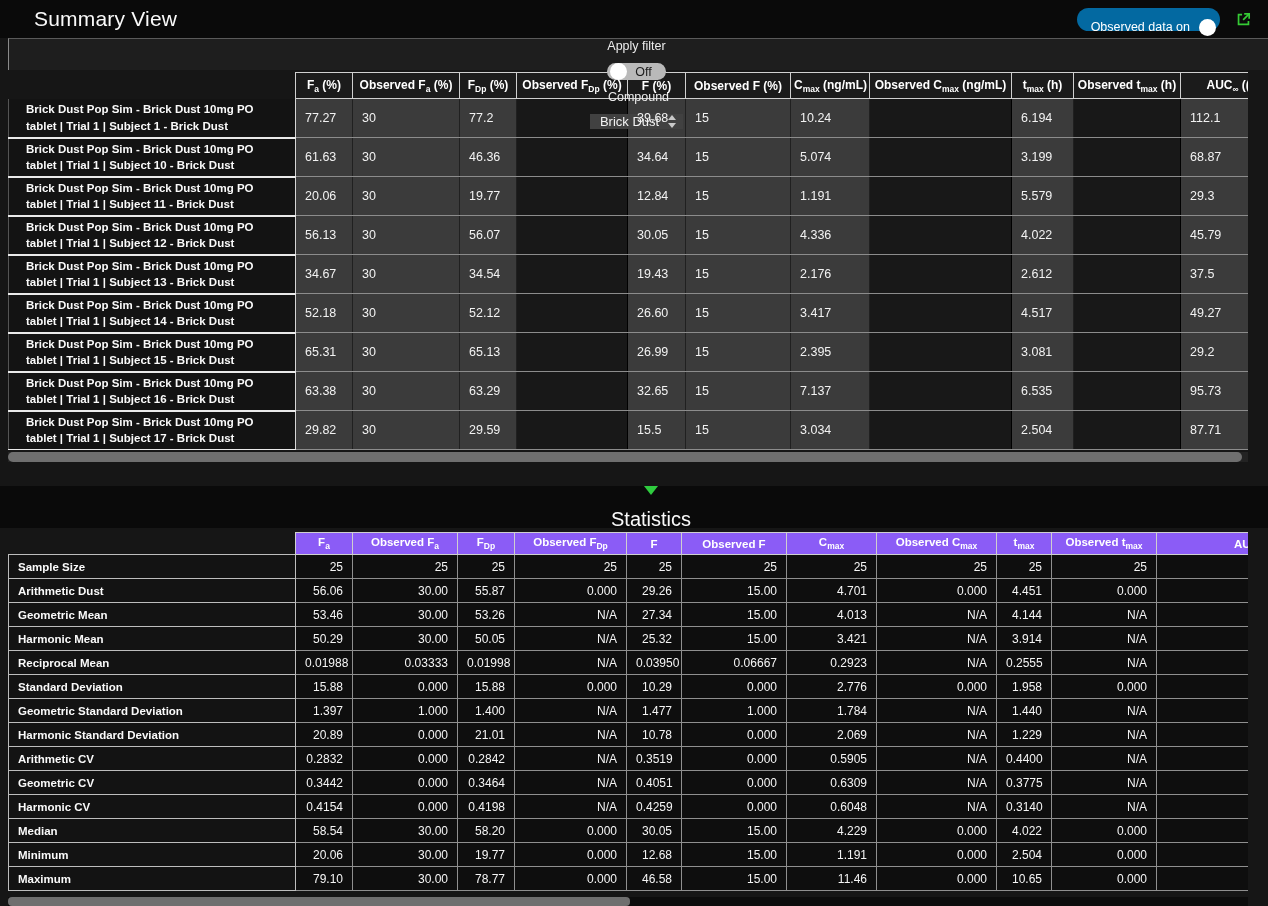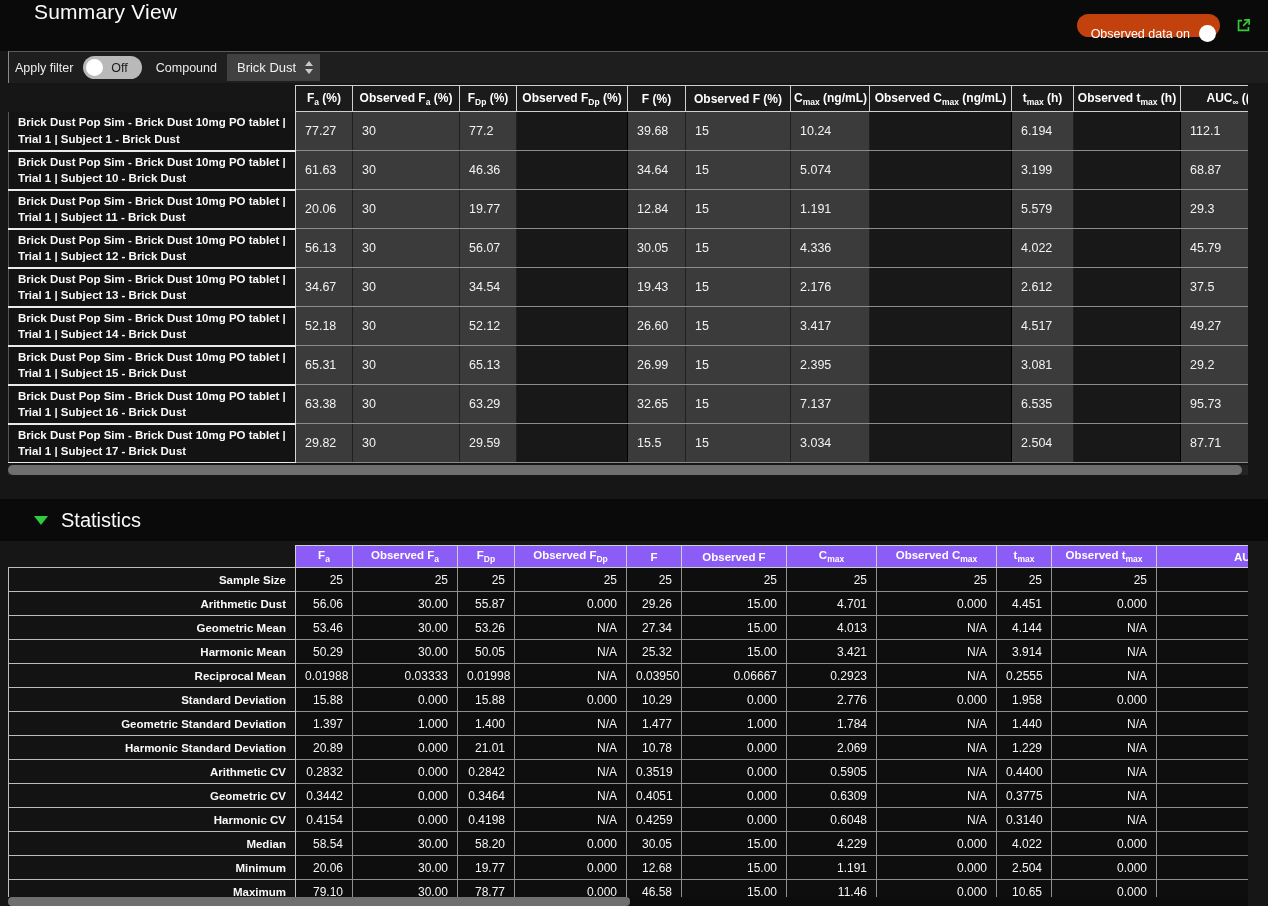--- a/index.html
+++ b/index.html
@@ -1,32 +1,32 @@
 <!DOCTYPE html>
 <html><head>
 <meta charset="utf-8">
 <style>
   *{margin:0;padding:0;box-sizing:border-box;}
   html,body{width:1268px;height:906px;overflow:hidden;background:#161616;
     font-family:"Liberation Sans",sans-serif;color:#fff;}
 
   
-  .titlebar{height:51px;background:#0a0a0a;display:flex;
+  .titlebar{height:38px;background:#0a0a0a;display:flex;align-items:center;
     padding:0 16px 0 34px;gap:40px;}
   .titlebar h1{font-size:21px;font-weight:400;letter-spacing:.2px;color:#fafafa;}
   .tb-right{margin-left:auto;display:flex;align-items:center;gap:15px;}
-  .pill-green{display:flex;align-items:center;background:#c2410c;border-radius:13px;
+  .pill-green{display:flex;align-items:center;background:#0369a1;border-radius:13px;
     height:23px;padding:16px 4px 0 14px;gap:9px;cursor:pointer;}
   .pill-green .pl{font-size:12.5px;color:#fff;}
   .knob{width:17px;height:17px;border-radius:50%;background:#fff;}
 
   
   .filterbar{height:32px;background:#1e1e1e;border-top:1px solid #5a5a5a;
     border-left:1px solid #8a8a8a;margin-left:8px;display:flex;align-items:center;
-    gap:10px;padding:0 10px 0 6px;}
+    gap:10px;padding:0 10px 0 6px;flex-direction:column;}
   .lbl{font-size:12.5px;color:#ececec;}
   .pill-gray{display:flex;align-items:center;background:#b9b9b9;border-radius:13px;
     height:23px;padding:0 14px 0 3px;gap:8px;cursor:pointer;}
   .pill-gray .pl{font-size:12.5px;color:#1c1c1c;}
   .compound-lbl{margin-left:4px;}
   .select{display:flex;align-items:center;gap:9px;background:#414141;height:27px;
     padding:0 7px 0 10px;font-size:13px;color:#f2f2f2;cursor:pointer;}
   .spinner{display:flex;flex-direction:column;gap:3px;}
   .spinner i{display:block;width:0;height:0;border-left:4px solid transparent;
     border-right:4px solid transparent;}
@@ -40,44 +40,44 @@
   th.corner{background:transparent;border:none;}
 
   
   #summary-viewport{height:378px;margin-top:2px;}
   #summary-table{width:1282px;}
   #summary-table th.col-h{background:#1b1b1b;border:1px solid #cfcfcf;font-size:12px;
     font-weight:bold;height:26px;text-align:center;padding:0 3px;white-space:nowrap;
     overflow:hidden;color:#fff;}
   #summary-table th.rowlabel{background:#131313;border-right:1px solid #d6d6d6;
     border-bottom:2px solid #eaeaea;border-left:1px solid #555;font-size:11.5px;
-    font-weight:bold;text-align:left;padding:2px 9px;line-height:1.4;color:#fafafa;}
+    font-weight:bold;text-align:left;padding:2px 17px;line-height:1.4;color:#fafafa;}
   #summary-table td{background:#3b3b3b;border-right:1px solid #202020;
     border-bottom:1px solid #8c8c8c;font-size:12.5px;padding:0 9px;height:39px;
     text-align:left;color:#f2f2f2;white-space:nowrap;overflow:hidden;}
   #summary-table td.empty{background:#181818;border-right:1px solid #000;}
 
   
   .hscroll-mid{margin:2px 0 0 8px;width:1240px;height:10px;background:#232323;}
   .hscroll-mid .thumb{height:10px;width:1234px;background:#6f6f6f;border-radius:5px;}
 
   
   #stats-section{margin-top:24px;}
   .stats-bar{height:42px;background:#0a0a0a;display:flex;align-items:center;gap:13px;
-    padding-left:34px;cursor:pointer;}
+    padding-left:34px;cursor:pointer;flex-direction:column;}
   .tri-down{width:0;height:0;border-left:7px solid transparent;
     border-right:7px solid transparent;border-top:9px solid #2fcc3f;}
   .stats-bar h2{font-size:20px;font-weight:400;color:#fafafa;}
   #stats-viewport{margin-top:4px;}
   #statistics-table{width:1328px;}
   #statistics-table th.col-h{background:#8b5cf6;border:1px solid #cfcfcf;
     font-size:11.5px;font-weight:bold;height:22px;text-align:center;white-space:nowrap;
     overflow:hidden;color:#fff;}
   #statistics-table th.rowlabel{background:#131313;border:1px solid #bdbdbd;
-    font-size:11.5px;font-weight:bold;text-align:right;padding:0 9px;height:24px;
+    font-size:11.5px;font-weight:bold;text-align:left;padding:0 9px;height:24px;
     color:#fafafa;}
   #statistics-table td{background:#0e0e0e;border:1px solid #8f8f8f;font-size:12px;
     text-align:right;padding:0 9px;color:#f5f5f5;white-space:nowrap;overflow:hidden;}
 
   
   .hscroll-bottom{position:fixed;left:8px;bottom:0;width:1240px;height:9px;
     background:#0c0c0c;}
   .hscroll-bottom .thumb{height:9px;width:622px;background:#6f6f6f;border-radius:4px;}
 </style>
 </head>

